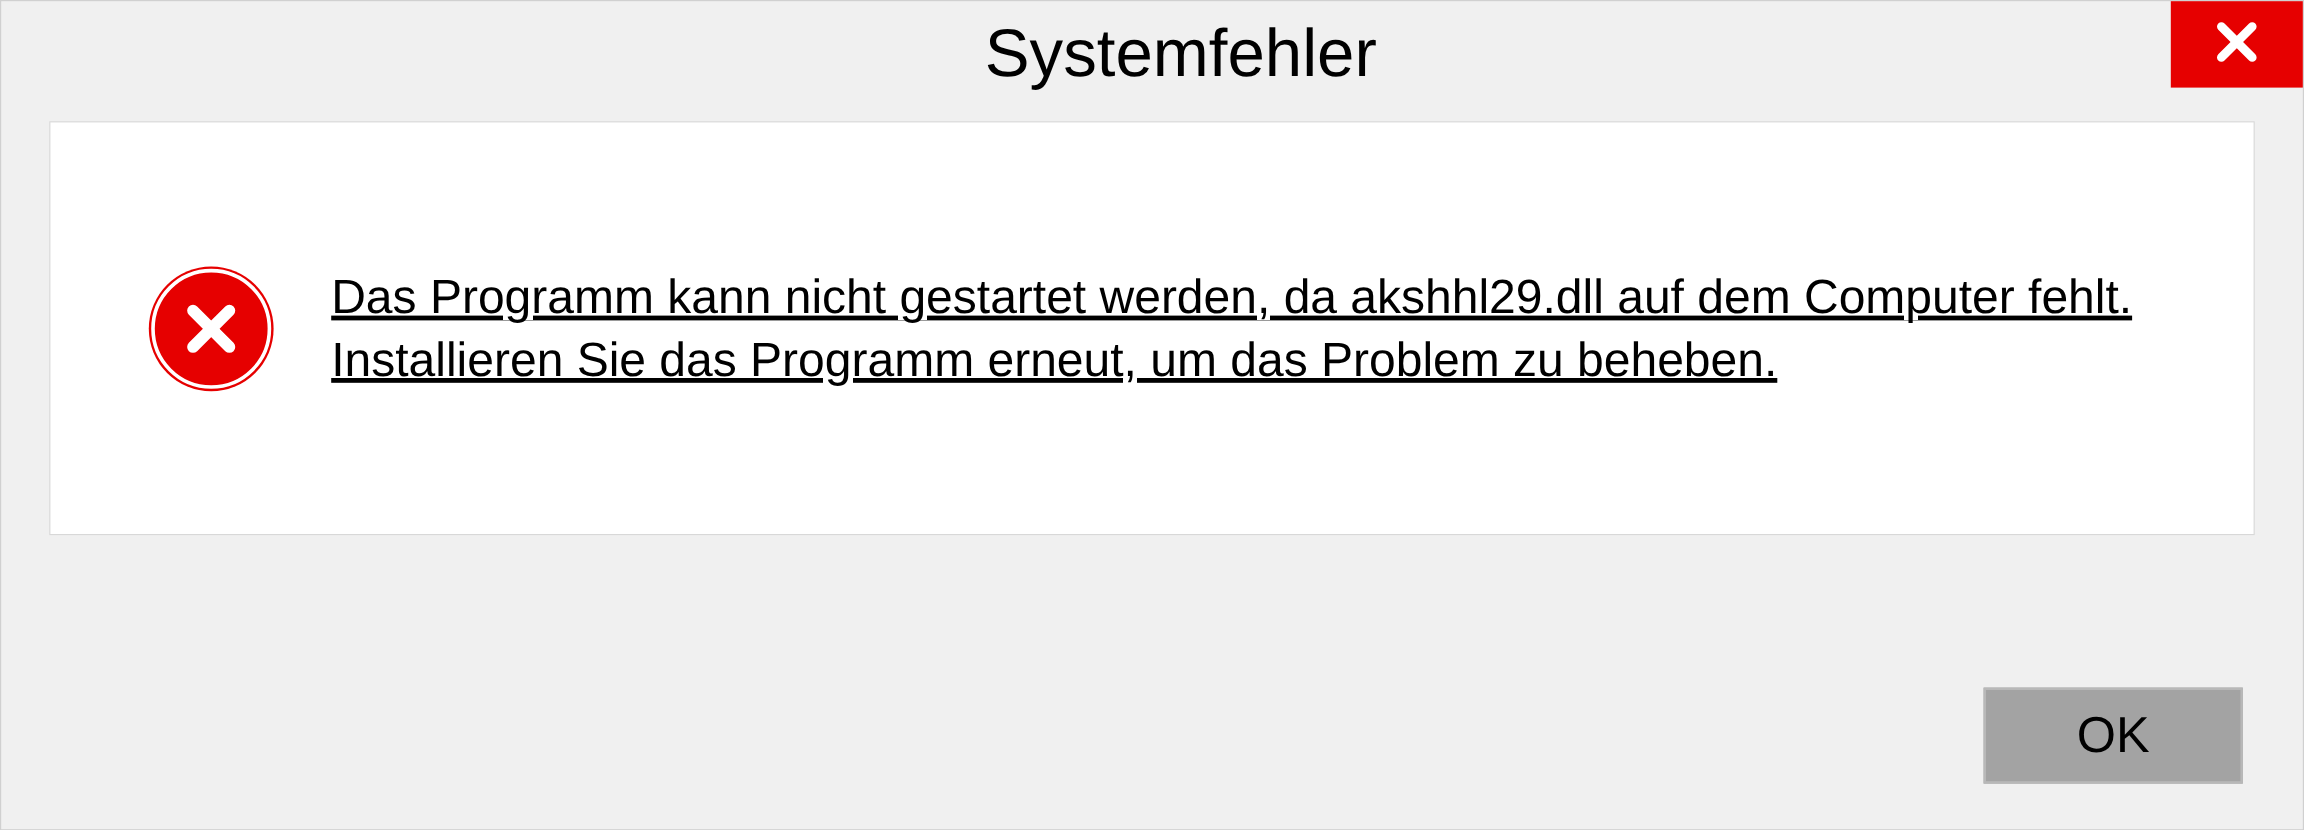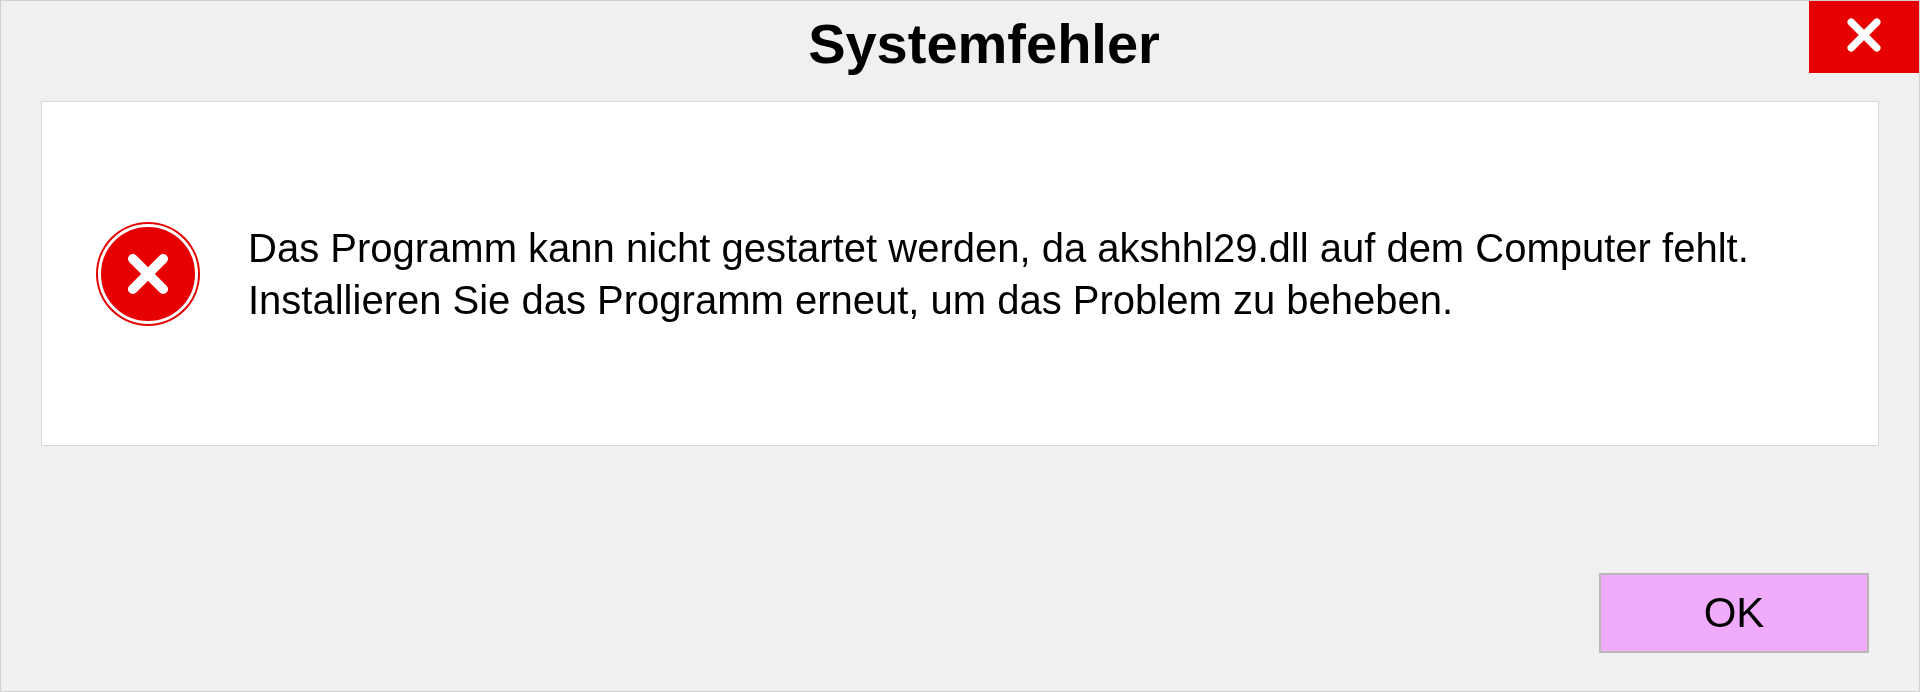--- a/index.html
+++ b/index.html
@@ -24,21 +24,21 @@
     .title-bar {
       height: 90px;
       display: flex;
       align-items: flex-start;
       justify-content: center;
       position: relative;
       padding-top: 10px;
     }
     .title {
       font-size: 56px;
-      font-weight: bold;
+      font-weight: normal;
       color: #000;
       text-align: center;
       margin-left: 48px;
     }
     .close-button {
       position: absolute;
       top: 0;
       right: 0;
       width: 110px;
       height: 72px;
@@ -52,21 +52,22 @@
       width: 44px;
       height: 44px;
     }
     .content-box {
       margin: 10px 40px 12px 40px;
       background: #ffffff;
       border: 1px solid #d8d8d8;
       height: 345px;
       display: flex;
       align-items: center;
-      padding: 40px 56px;
+      padding: 40px 84px;
+      text-decoration: underline;
     }
     .error-icon {
       width: 100px;
       height: 100px;
       border-radius: 50%;
       background: #e60000;
       display: flex;
       align-items: center;
       justify-content: center;
       flex-shrink: 0;
@@ -98,23 +99,23 @@
       left: 50%;
       transform: translateX(-50%);
       font-size: 62px;
       font-weight: 900;
       color: #e60000;
       letter-spacing: 1px;
       font-style: italic;
       font-family: Arial Black, Arial, sans-serif;
     }
     .ok-button {
-      width: 270px;
+      width: 216px;
       height: 80px;
-      background: #f0abfc;
+      background: #a3a3a3;
       border: 2px solid #b8b8b8;
       font-size: 42px;
       color: #000;
       cursor: pointer;
       display: flex;
       align-items: center;
       justify-content: center;
       margin-left: auto;
     }
   </style>

